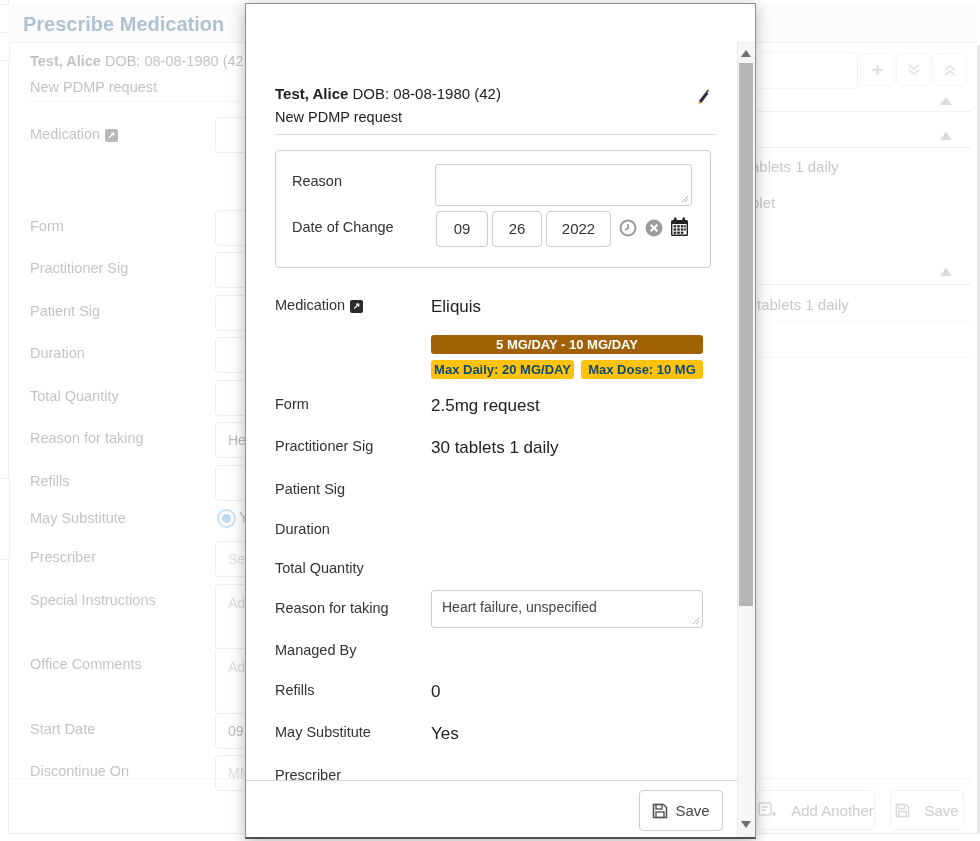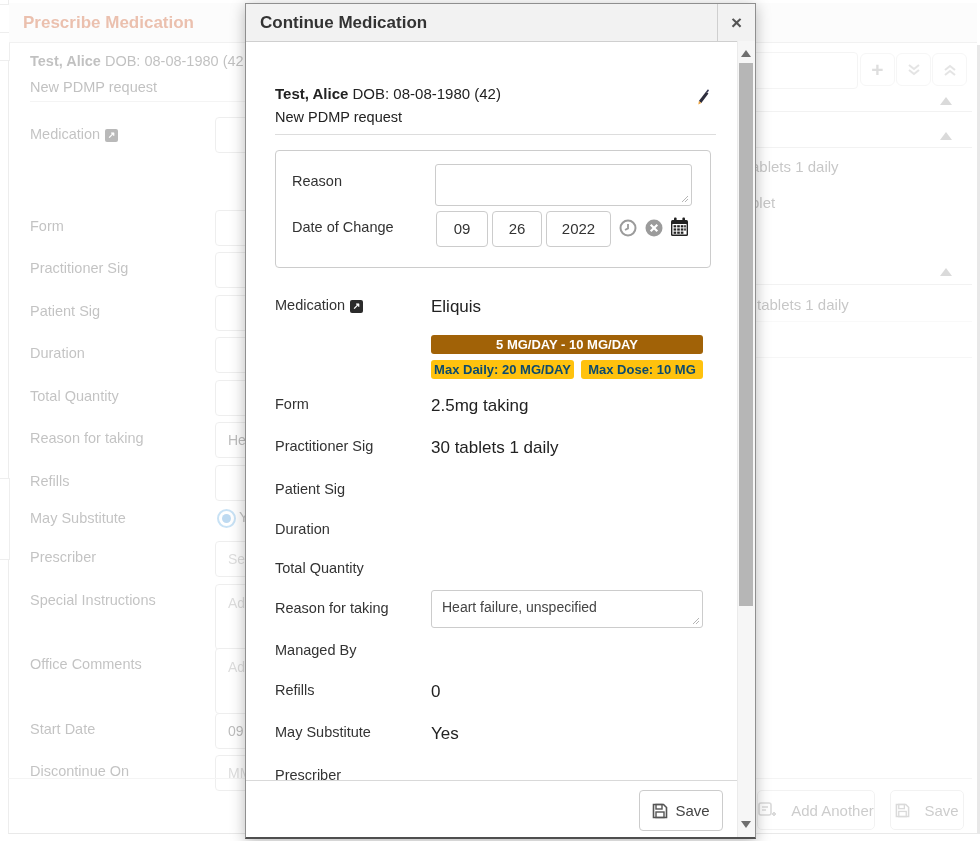--- a/index.html
+++ b/index.html
@@ -4,21 +4,21 @@
 <style>
   html,body{margin:0;padding:0;background:#fff;}
   body{font-family:"Liberation Sans", sans-serif;-webkit-font-smoothing:antialiased;}
   .stage{position:relative;width:980px;height:841px;overflow:hidden;background:#fff;}
   .abs{position:absolute;}
 
   
   .bg{position:absolute;inset:0;z-index:1;}
   .bg-frame{position:absolute;left:8px;top:0;right:0;height:833px;border-left:1px solid #c9c9c9;border-bottom:1px solid #bbb;}
   .bg-header{position:absolute;left:9px;top:3px;right:3px;height:39px;background:#f4f4f4;border-bottom:1px solid #d4d4d4;}
-  .bg-title{position:absolute;left:14px;top:10px;font-size:17px;font-weight:bold;color:#c2410c;}
+  .bg-title{position:absolute;left:14px;top:10px;font-size:20px;font-weight:bold;color:#0c4a6e;}
   .bg-text{color:#444;font-size:14.5px;}
   .bg-label{position:absolute;left:30px;color:#4a4a4a;font-size:14.5px;white-space:nowrap;}
   .bg-input{position:absolute;left:215px;width:46px;height:34px;background:#fff;border:1px solid #ccc;border-radius:4px;
             font-size:14px;line-height:34px;padding-left:12px;color:#333;overflow:hidden;white-space:nowrap;}
   .bg-input.ph{color:#999;}
   .bg-divider{position:absolute;height:1px;background:#ddd;}
   .ext-icon{display:inline-block;width:13px;height:13px;background:#2b2b2b;border-radius:2px;color:#fff;
             font-size:9px;font-weight:bold;text-align:center;line-height:13px;vertical-align:1px;margin-left:5px;}
   .radio{position:absolute;width:15px;height:15px;border:2px solid #5aa7e0;border-radius:50%;background:#fff;}
   .radio::after{content:"";position:absolute;left:3px;top:3px;width:9px;height:9px;border-radius:50%;background:#3b8fd4;}
@@ -166,26 +166,20 @@
         <rect x="4" y="1.5" width="6" height="4.5" stroke="#8f8f8f" fill="none" stroke-width="1.4"></rect>
         <rect x="4" y="9" width="8" height="5.5" stroke="#8f8f8f" fill="none" stroke-width="1.4"></rect>
       </svg>
       <span>Save</span>
     </div>
   </div>
 
   <div class="bg-overlay"></div>
 
   <div class="modal">
-    <div class="modal-header">
-      <div class="modal-title">Continue Medication</div>
-      <div class="modal-close">
-          <span>×</span>
-        </div>
-    </div>
 
     <div class="modal-body">
 
       <div class="abs m-text" style="left:29px;top:12px;white-space:nowrap;">
         <b>Test, Alice</b>
         <span>DOB: 08-08-1980 (42)</span>
       </div>
       <div class="abs" style="right:26px;top:13px;width:20px;height:20px;">
         <svg width="20" height="20" viewBox="0 0 20 20">
           <path d="M6.2 14.6l8.3-8.3 2.2 2.2-8.3 8.3z" fill="#2e2e3e" transform="rotate(-8 10 10)"></path>
@@ -242,21 +236,21 @@
         </div>
       </div>
 
       <span class="m-label" style="top:224px;"><span>Medication</span><span class="ext-icon">↗</span></span>
       <span class="m-value" style="top:224px;">Eliquis</span>
       <div class="badge badge-blue" style="left:185px;top:262px;width:272px;background:#a16207;">5 MG/DAY - 10 MG/DAY</div>
       <div class="badge badge-yellow" style="left:185px;top:287px;width:143px;background:#ffc20e;">Max Daily: 20 MG/DAY</div>
       <div class="badge badge-yellow" style="left:335px;top:287px;width:122px;background:#ffc20e;">Max Dose: 10 MG</div>
 
       <span class="m-label" style="top:323px;">Form</span>
-      <span class="m-value" style="top:323px;">2.5mg taking</span>
+      <span class="m-value" style="top:323px;">2.5mg request</span>
 
       <span class="m-label" style="top:365px;">Practitioner Sig</span>
       <span class="m-value" style="top:365px;">30 tablets 1 daily</span>
 
       <span class="m-label" style="top:408px;">Patient Sig</span>
       <span class="m-label" style="top:448px;">Duration</span>
       <span class="m-label" style="top:487px;">Total Quantity</span>
 
       <span class="m-label" style="top:527px;">Reason for taking</span>
       <div class="fake-textarea" style="left:185px;top:517px;width:272px;height:38px;">

